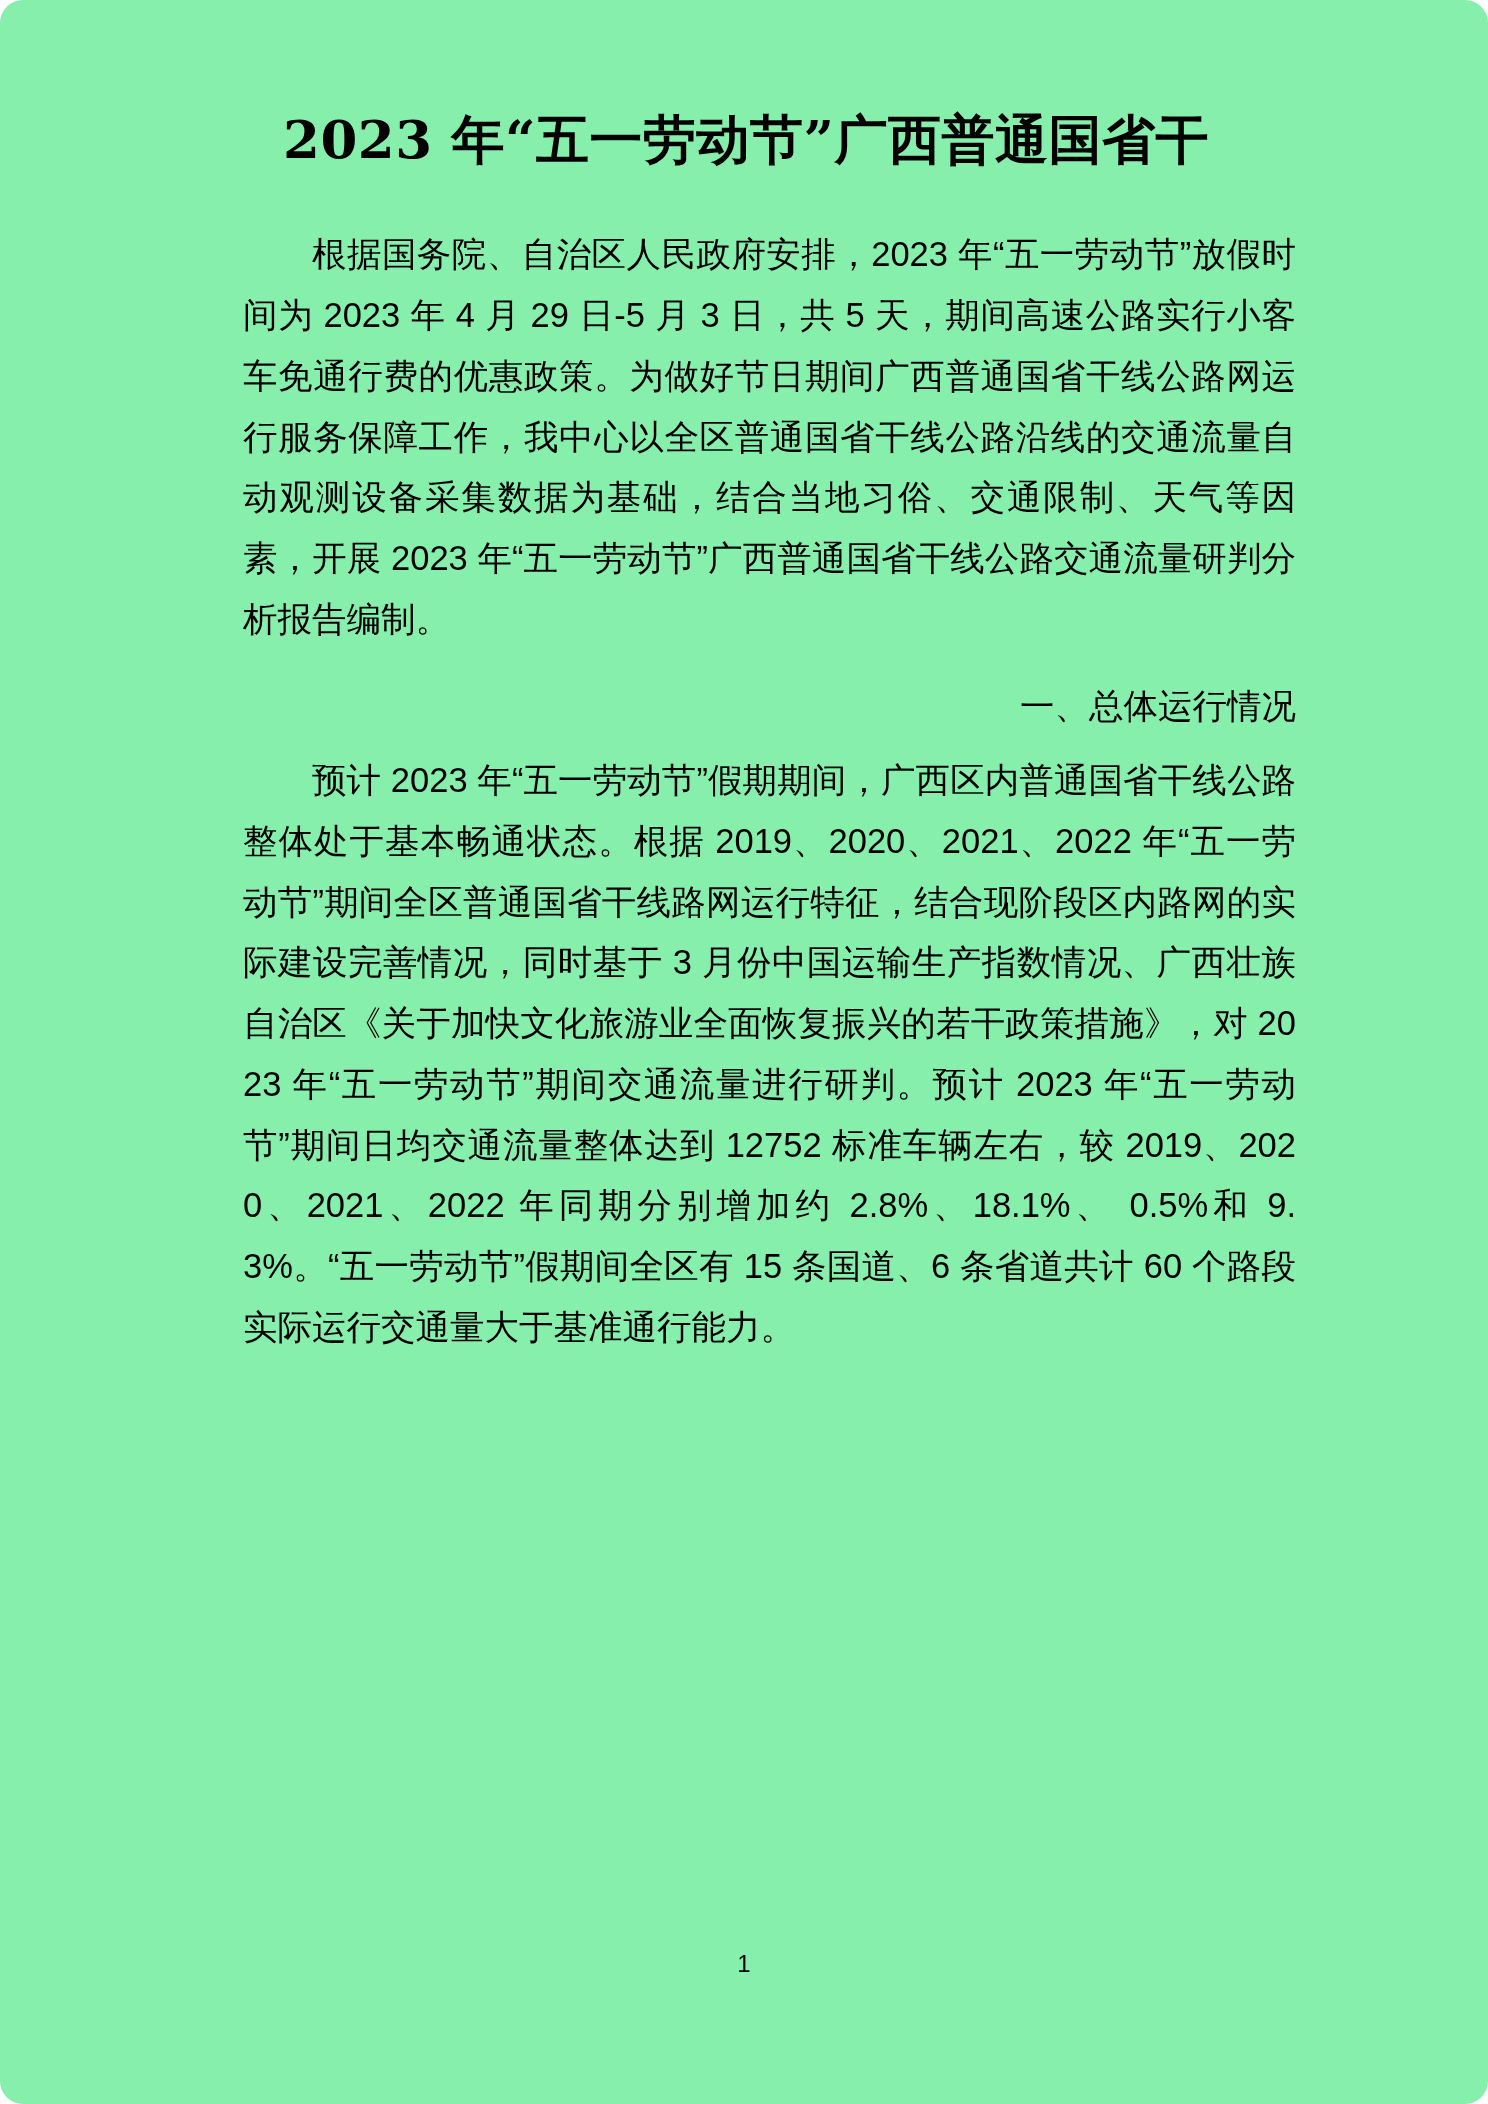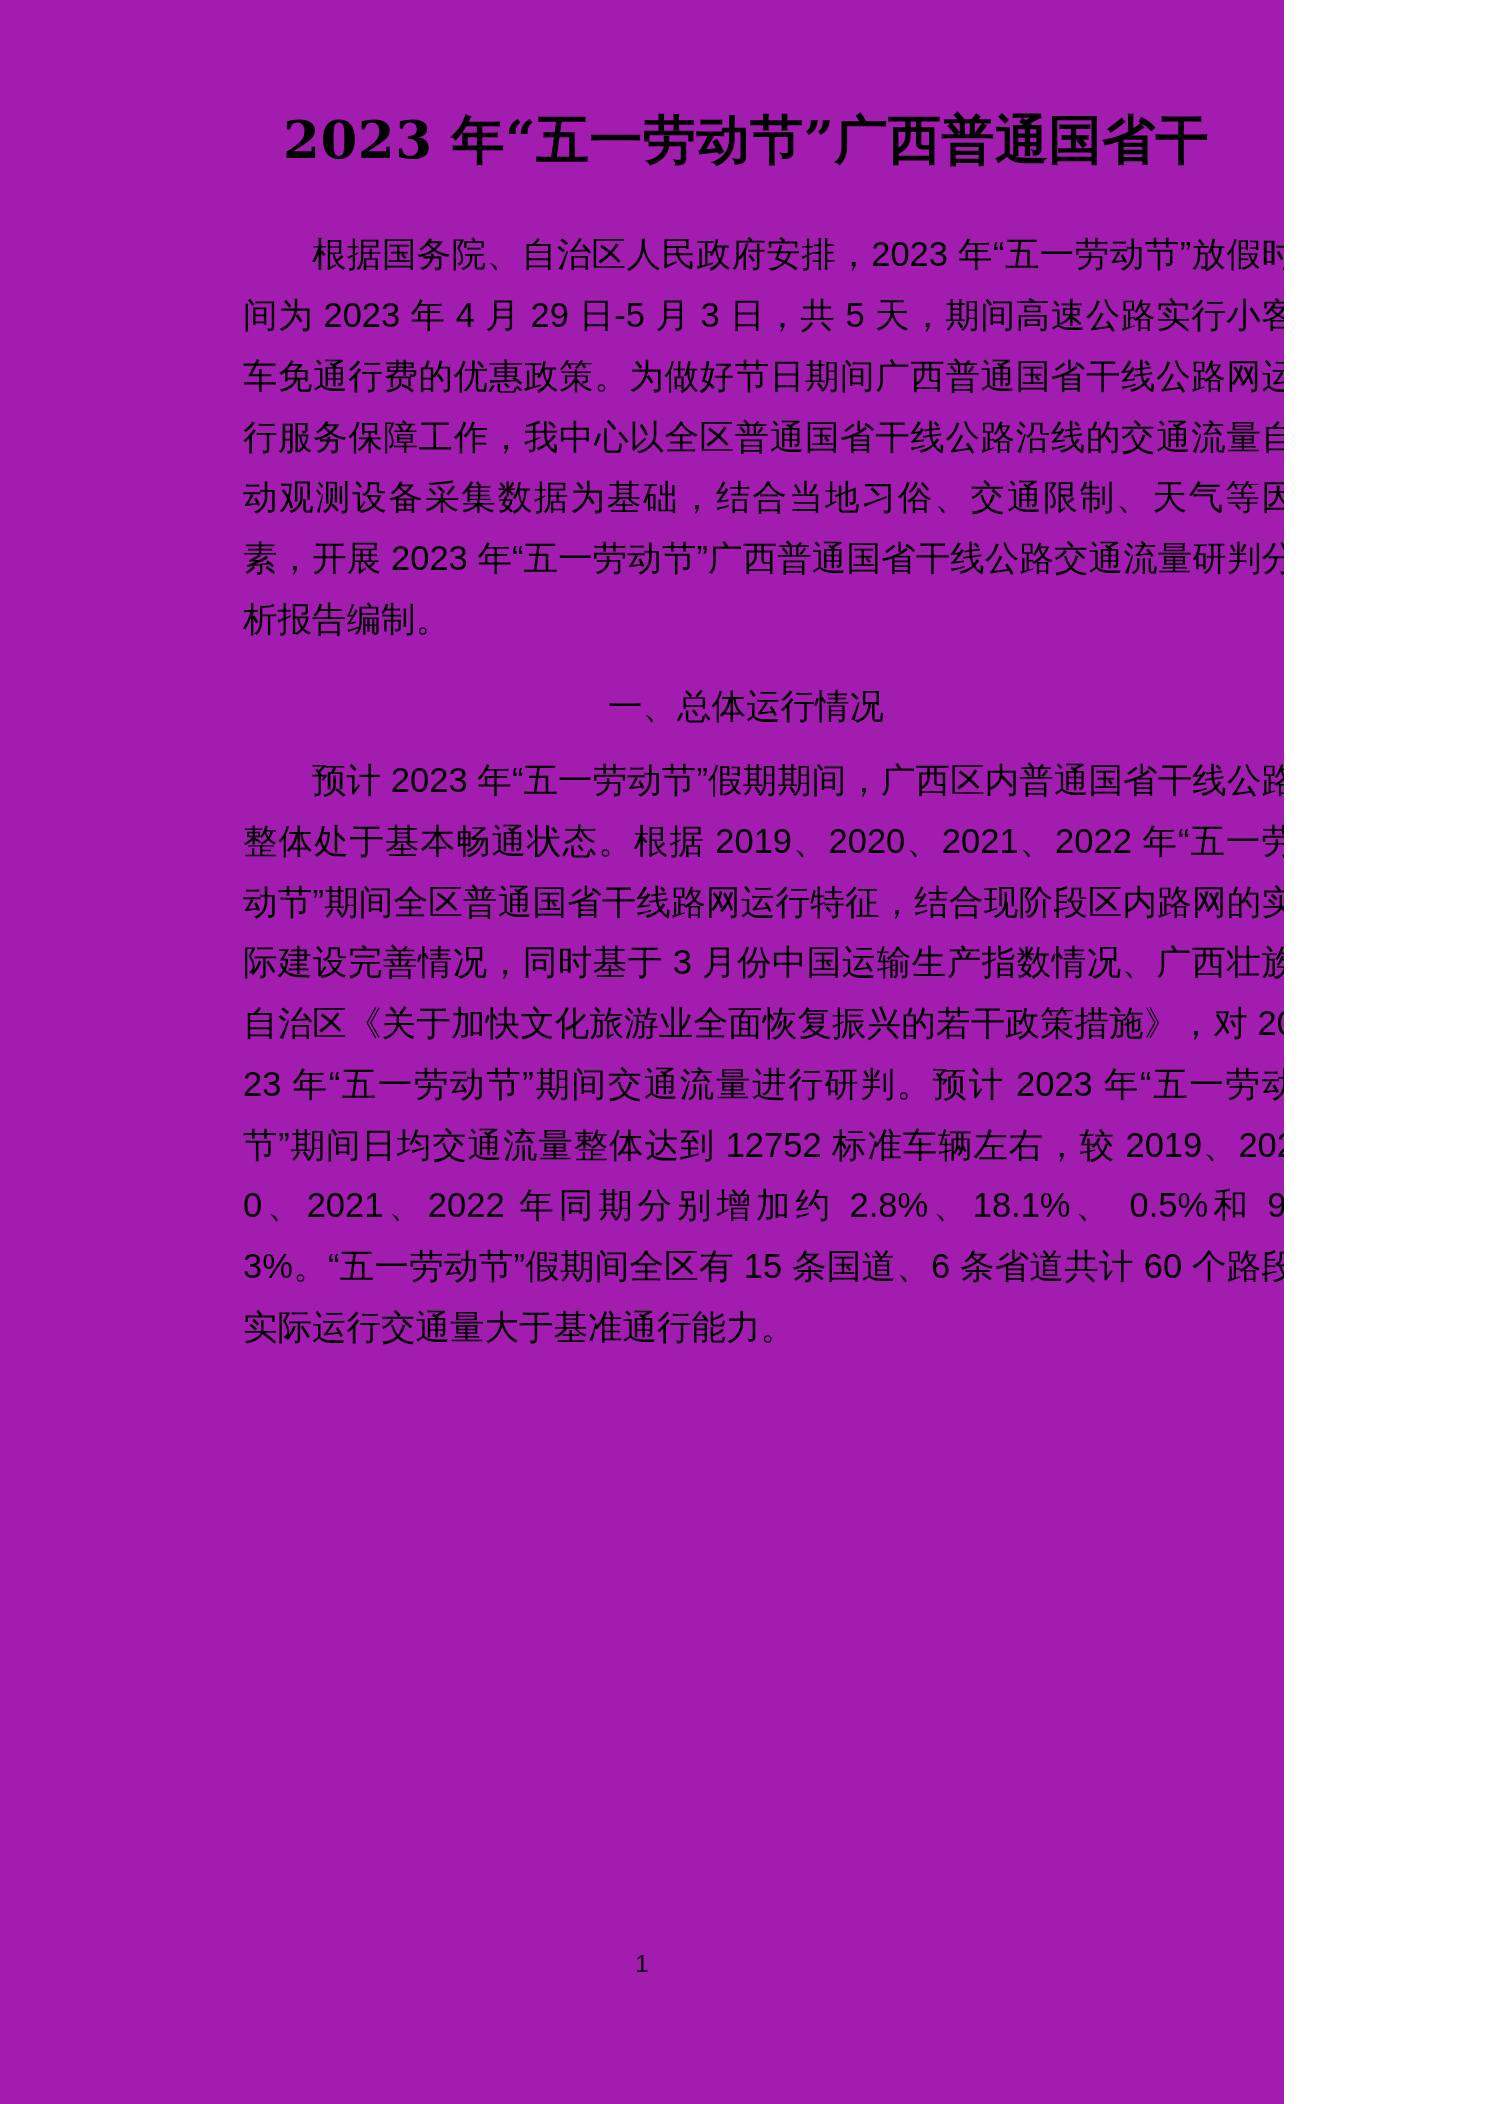--- a/index.html
+++ b/index.html
@@ -6,25 +6,26 @@
     margin: 0;
     padding: 0;
     background: #ffffff;
   }
   body {
     font-family: "Liberation Sans", "DejaVu Sans", sans-serif;
     color: #000000;
   }
   .page {
     position: relative;
-    width: 1284px;
+    width: 1488px;
     height: 2104px;
-    background: #a21caf;
+    background: #86efac;
     box-sizing: border-box;
     overflow: hidden;
+    border-radius: 23px;
   }
   .content {
     position: absolute;
     left: 196px;
     top: 104px;
     width: 1100px;
   }
   .doc-title {
     font-family: "DejaVu Serif", "Liberation Serif", serif;
     font-weight: bold;
@@ -55,21 +56,21 @@
     margin-left: 47px;
   }
   .gap-title-body { height: 46px; }
   .gap-heading-top { height: 26px; }
   .gap-heading-bottom { height: 14px; }
   .heading {
     font-size: 34.5px;
     line-height: 1.76;
     margin: 0;
     color: #000;
-    text-align: center;
+    text-align: right;
     font-weight: normal;
   }
   .pageno {
     position: absolute;
     left: 0;
     right: 0;
     top: 1950px;
     text-align: center;
     font-size: 24px;
     font-family: "Liberation Sans", sans-serif;

